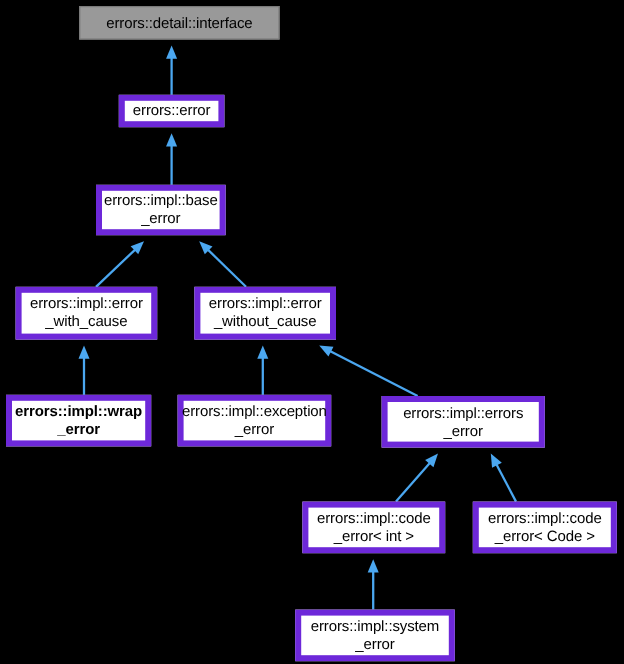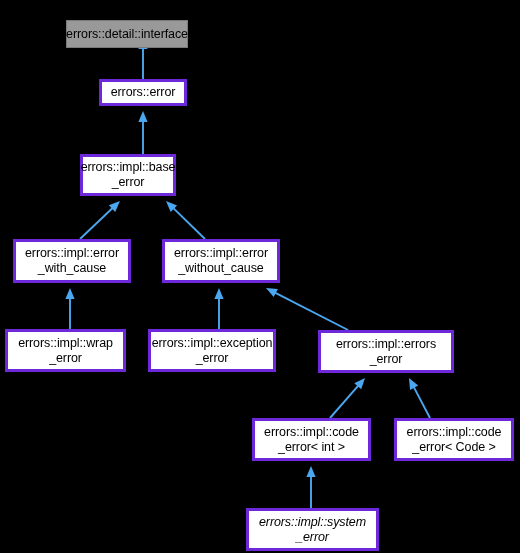--- a/index.html
+++ b/index.html
@@ -20,21 +20,21 @@
     position: absolute;
     left: 0;
     top: 0;
     width: 520px;
     height: 553px;
     pointer-events: none;
   }
   .node {
     position: absolute;
     box-sizing: border-box;
-    border: 3px solid #6d28d9;
+    border: 5px solid #6d28d9;
     background: #ffffff;
     color: #000000;
     display: flex;
     align-items: center;
     justify-content: center;
     text-align: center;
     font-size: 12.5px;
     line-height: 15px;
     letter-spacing: -0.1px;
     white-space: pre-line;
@@ -92,35 +92,35 @@
         <line x1="430" y1="418" x2="413.4159220404042" y2="386.4112800769605" stroke="#4ba7f0" stroke-width="1.9"></line>
         <polygon points="409,378 418.18600324194364,385.6011409958638 410.04034253583455,389.87761286657104" fill="#4ba7f0"></polygon>
       </g>
       <g>
         <line x1="311" y1="508" x2="311" y2="475.5" stroke="#4ba7f0" stroke-width="1.9"></line>
         <polygon points="311,466 315.6,477 306.4,477" fill="#4ba7f0"></polygon>
       </g>
     </svg>
 
   <div id="node-layer">
-      <div class="node root" style="left: 66px; top: 20px; width: 122px; height: 28px;"><span class="node-label">errors::detail::interface</span></div>
+      <div class="node root" style="left: 66px; top: 5px; width: 167px; height: 28px;"><span class="node-label">errors::detail::interface</span></div>
       <div class="node" style="left: 99px; top: 79px; width: 88px; height: 27px;"><span class="node-label">errors::error</span></div>
-      <div class="node" style="left: 80px; top: 154px; width: 96px; height: 42px;"><span class="node-label">errors::impl::base
+      <div class="node" style="left: 80px; top: 154px; width: 108px; height: 42px;"><span class="node-label">errors::impl::base
 _error</span></div>
       <div class="node" style="left: 13px; top: 239px; width: 118px; height: 44px;"><span class="node-label">errors::impl::error
 _with_cause</span></div>
       <div class="node" style="left: 162px; top: 239px; width: 118px; height: 44px;"><span class="node-label">errors::impl::error
 _without_cause</span></div>
-      <div class="node" style="left: 5px; top: 329px; width: 121px; height: 43px;"><span class="node-label">errors::impl::wrap
+      <div class="node" style="left: 5px; top: 329px; width: 121px; height: 43px; font-weight: bold;"><span class="node-label">errors::impl::wrap
 _error</span></div>
       <div class="node" style="left: 148px; top: 329px; width: 128px; height: 43px;"><span class="node-label">errors::impl::exception
 _error</span></div>
       <div class="node" style="left: 318px; top: 330px; width: 136px; height: 43px;"><span class="node-label">errors::impl::errors
 _error</span></div>
       <div class="node" style="left: 252px; top: 418px; width: 119px; height: 43px;"><span class="node-label">errors::impl::code
 _error&lt; int &gt;</span></div>
       <div class="node" style="left: 394px; top: 418px; width: 120px; height: 43px;"><span class="node-label">errors::impl::code
 _error&lt; Code &gt;</span></div>
-      <div class="node" style="left: 246px; top: 508px; width: 133px; height: 43px; font-style: italic;"><span class="node-label">errors::impl::system
+      <div class="node" style="left: 246px; top: 508px; width: 133px; height: 43px;"><span class="node-label">errors::impl::system
 _error</span></div>
     </div>
 
 </div>
 
 </body></html>

